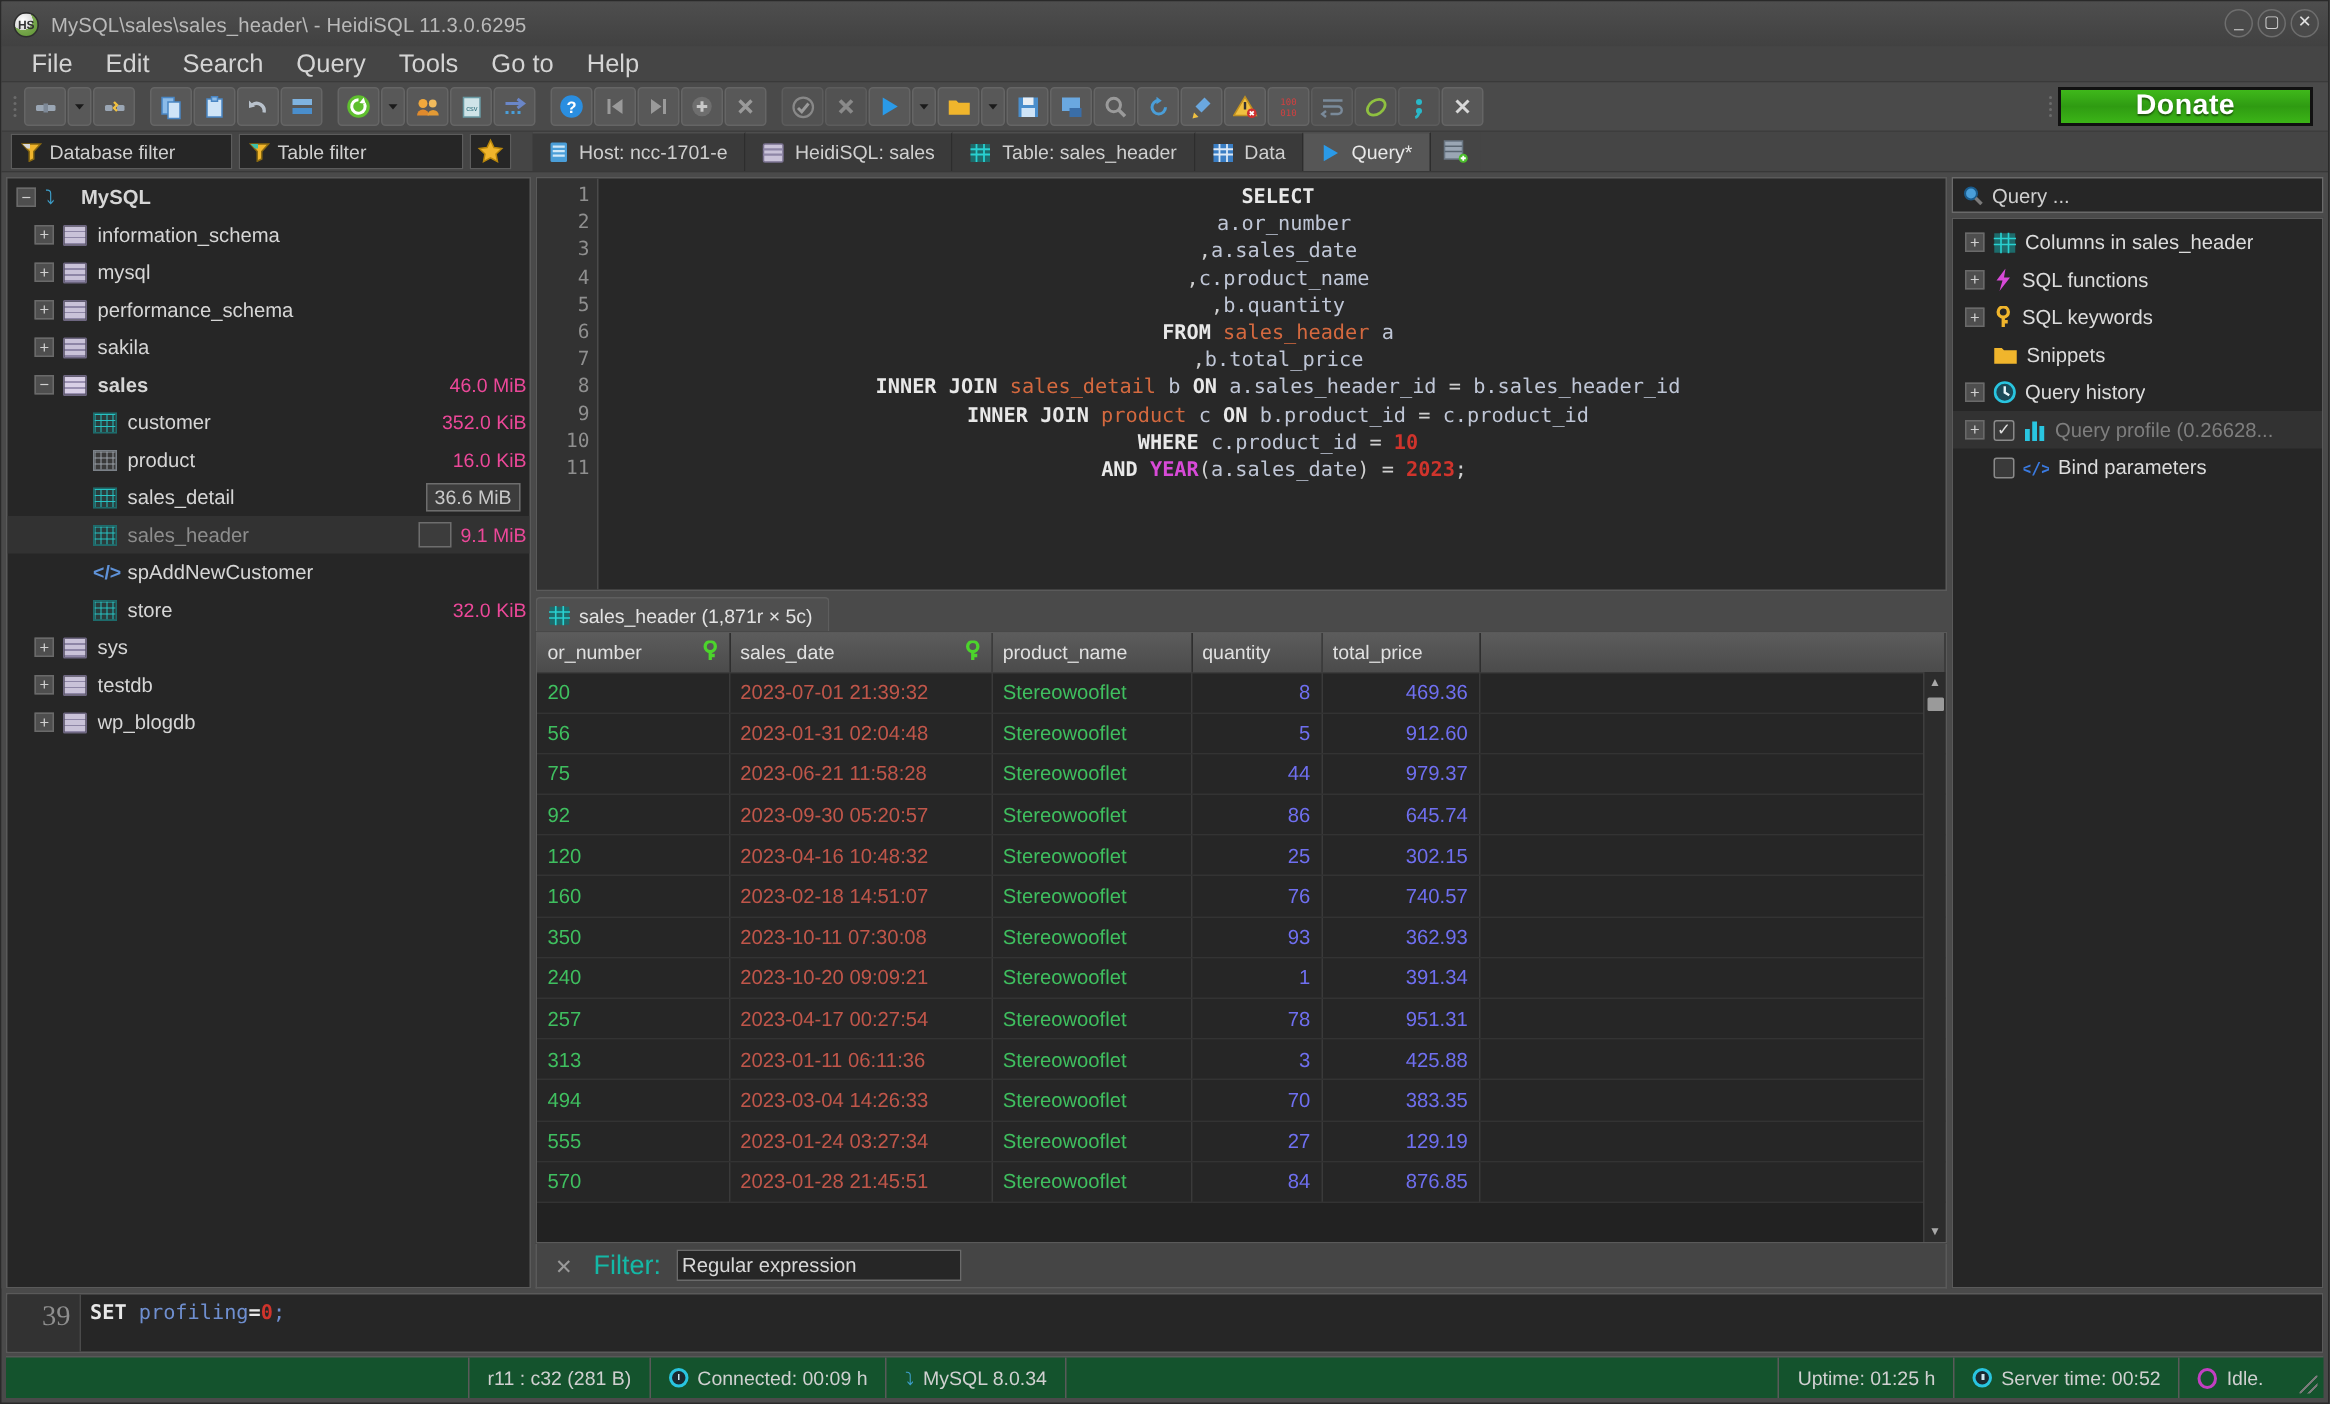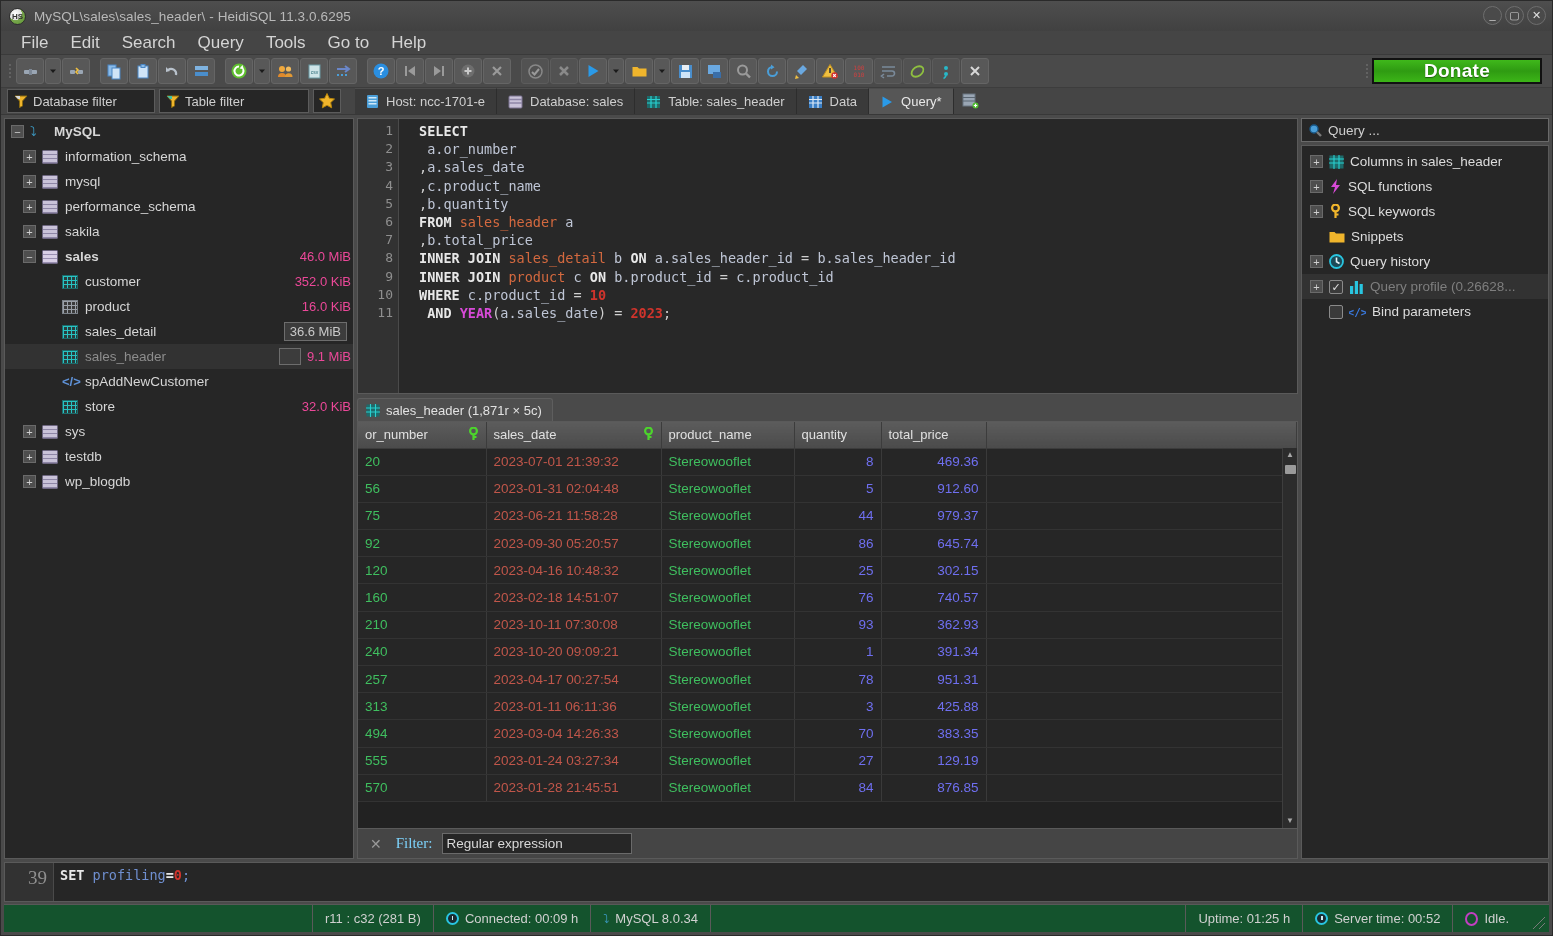--- a/index.html
+++ b/index.html
@@ -194,22 +194,23 @@
     font-family: "DejaVu Sans Mono", monospace;
   }
   .gutter {
     width: 40px; flex: 0 0 40px;
     background: #323232;
     padding-top: 3px;
     text-align: right;
   }
   .gutter div { color: #8f8f8f; font-size: 13px; line-height: 18.2px; padding-right: 5px; }
   .code {
-    flex: 1 1 auto; padding: 3px 0 0 20px;
+    flex: 1 1 auto; padding: 3px 0 0 8px;
     border-left: 1px solid #4a4a4a;
+    text-align: center;
   }
   .code .ln { line-height: 18.2px; font-size: 13.5px; white-space: pre; }
   .kw  { color: #e8e8e8; font-weight: bold; }
   .tbl { color: #d4693f; }
   .fld { color: #bfc6d6; }
   .num { color: #d0342c; font-weight: bold; }
   .fn  { color: #d84ad8; font-weight: bold; }
   .op  { color: #cfcfcf; }
 
   .gridwrap {
@@ -265,21 +266,21 @@
   .vscroll .arrow.down { position: absolute; bottom: 3px; }
 
   .filterrow {
     flex: 0 0 30px; height: 30px;
     background: #454545;
     display: flex; align-items: center; gap: 10px;
     padding-left: 8px;
     border: 1px solid #5a5a5a; border-top: none;
   }
   .filterrow .xbtn { color: #9a9a9a; font-size: 14px; padding: 0 4px; }
-  .filterrow .flabel { color: #7dd3fc; font-size: 15px; font-family: Liberation Serif, serif; }
+  .filterrow .flabel { color: #14b8a6; font-size: 18px; }
   .filterrow .finput {
     width: 190px; height: 21px;
     background: #262626; border: 1px solid #6a6a6a;
     color: #d8d8d8; font-size: 13.5px;
     display: flex; align-items: center; padding: 0 3px;
   }
 
   
   .helper {
     width: 248px; flex: 0 0 248px;
@@ -652,21 +653,21 @@
             <rect x="2.5" y="6" width="8" height="1.5" fill="#cfe8f8"></rect>
             <rect x="2.5" y="9" width="8" height="1.5" fill="#cfe8f8"></rect>
           </svg>
         <span>Host: ncc-1701-e</span>
       </div>
       <div class="tab">
         <svg width="15" height="14" viewBox="0 0 15 14">
             <rect x="1" y="1" width="13" height="12" fill="#c9c2d8" stroke="#7a7290" rx="1"></rect>
             <path d="M1 4.5h13M1 8h13" stroke="#8e86a6" stroke-width="1.5"></path>
           </svg>
-        <span>Database: sales</span>
+        <span>HeidiSQL: sales</span>
       </div>
       <div class="tab">
         <svg width="15" height="14" viewBox="0 0 15 14">
             <rect x="1" y="1" width="13" height="12" fill="#1d6b6b"></rect>
             <path d="M1 4.5h13M1 8h13M5 1v12M10 1v12" stroke="#29d0d0" stroke-width="1.2"></path>
           </svg>
         <span>Table: sales_header</span>
       </div>
       <div class="tab">
         <svg width="15" height="14" viewBox="0 0 15 14">
@@ -905,21 +906,21 @@
                 </tr>
                 <tr>
                   <td class="c-ornum">160</td>
                   <td class="c-date">2023-02-18 14:51:07</td>
                   <td class="c-prod">Stereowooflet</td>
                   <td class="c-qty">76</td>
                   <td class="c-price">740.57</td>
                   <td class="c-fill"></td>
                 </tr>
                 <tr>
-                  <td class="c-ornum">210</td>
+                  <td class="c-ornum">350</td>
                   <td class="c-date">2023-10-11 07:30:08</td>
                   <td class="c-prod">Stereowooflet</td>
                   <td class="c-qty">93</td>
                   <td class="c-price">362.93</td>
                   <td class="c-fill"></td>
                 </tr>
                 <tr>
                   <td class="c-ornum">240</td>
                   <td class="c-date">2023-10-20 09:09:21</td>
                   <td class="c-prod">Stereowooflet</td>

